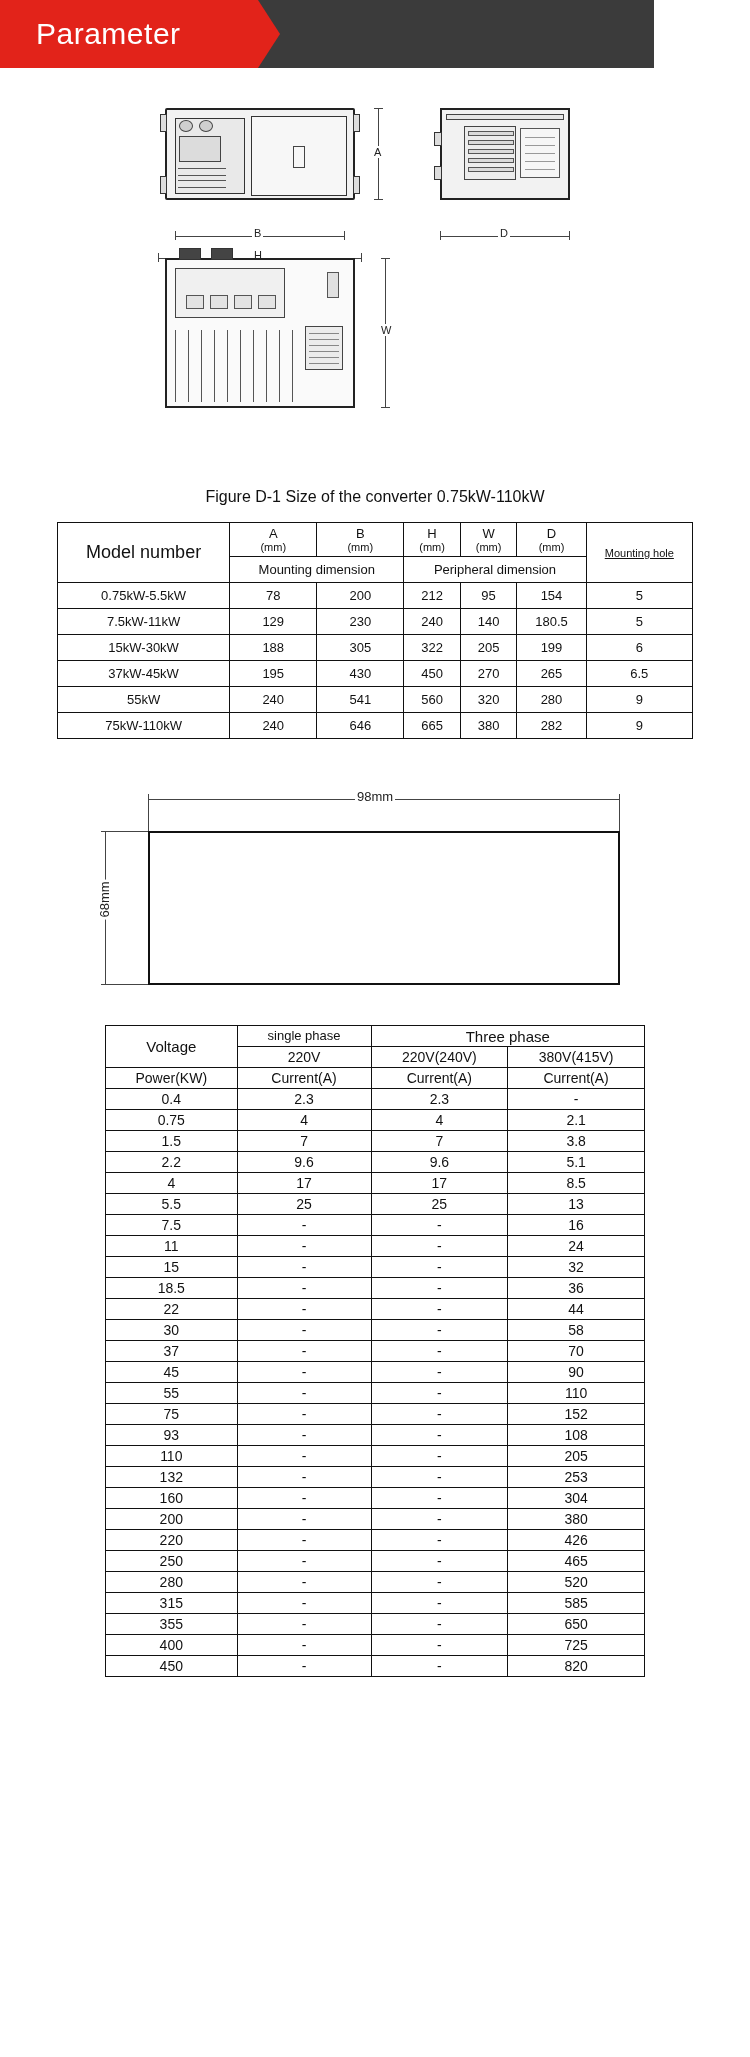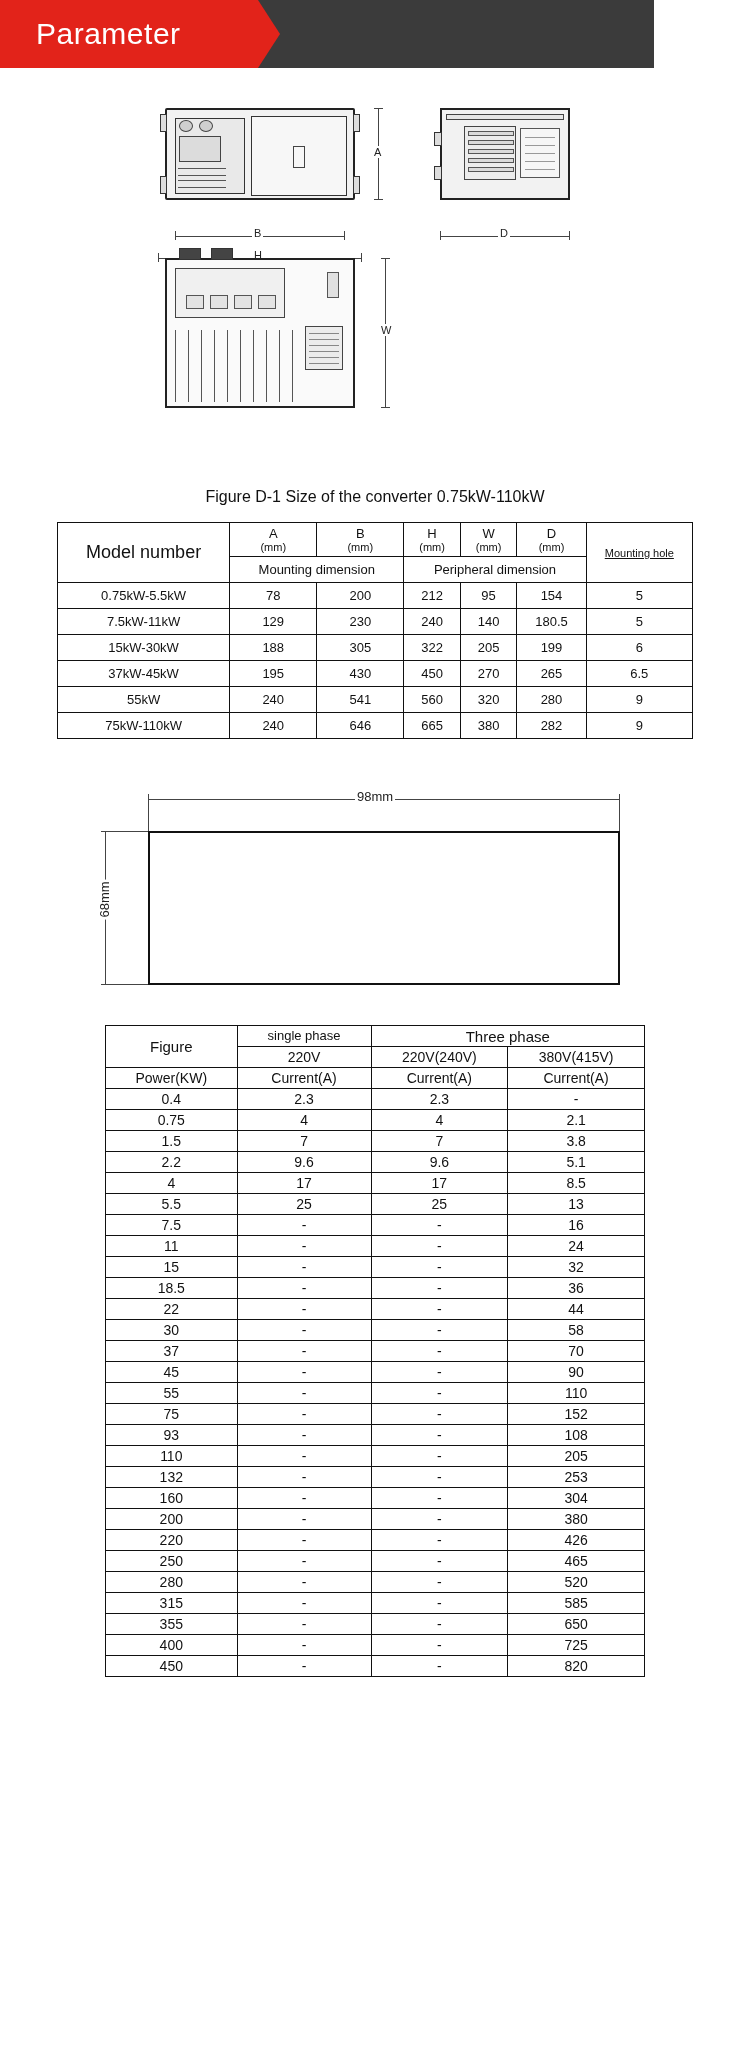--- a/index.html
+++ b/index.html
@@ -583,21 +583,21 @@
     <div class="dimline dim-h" style="left:101px; top:217px; width:52px;"></div>
     <div class="dim-label" style="left:84px; top:125px; font-size:13px; transform: rotate(-90deg); transform-origin: center;">68mm</div>
 
     <div class="kb-rect"></div>
   </div>
 
 
   <table class="data" id="current-table">
     <tbody>
       <tr>
-        <td rowspan="2" class="hdr">Figure</td>
+        <td rowspan="2" class="hdr">Voltage</td>
         <td class="stacked">single phase</td>
         <td colspan="2" class="hdr">Three phase</td>
       </tr>
       <tr>
         <td>220V</td>
         <td>220V(240V)</td>
         <td>380V(415V)</td>
       </tr>
       <tr>
         <td>Power(KW)</td>

